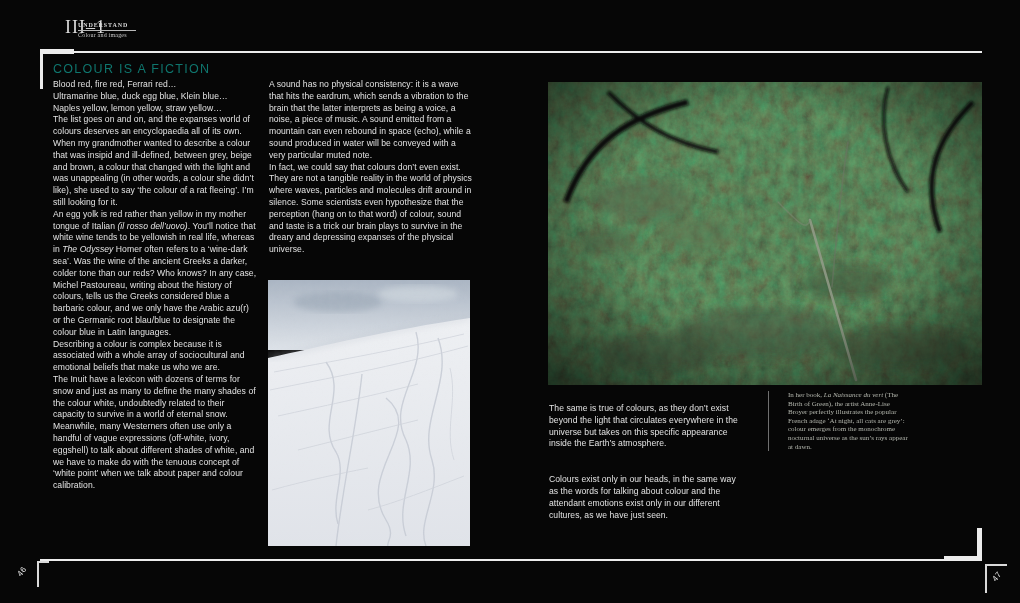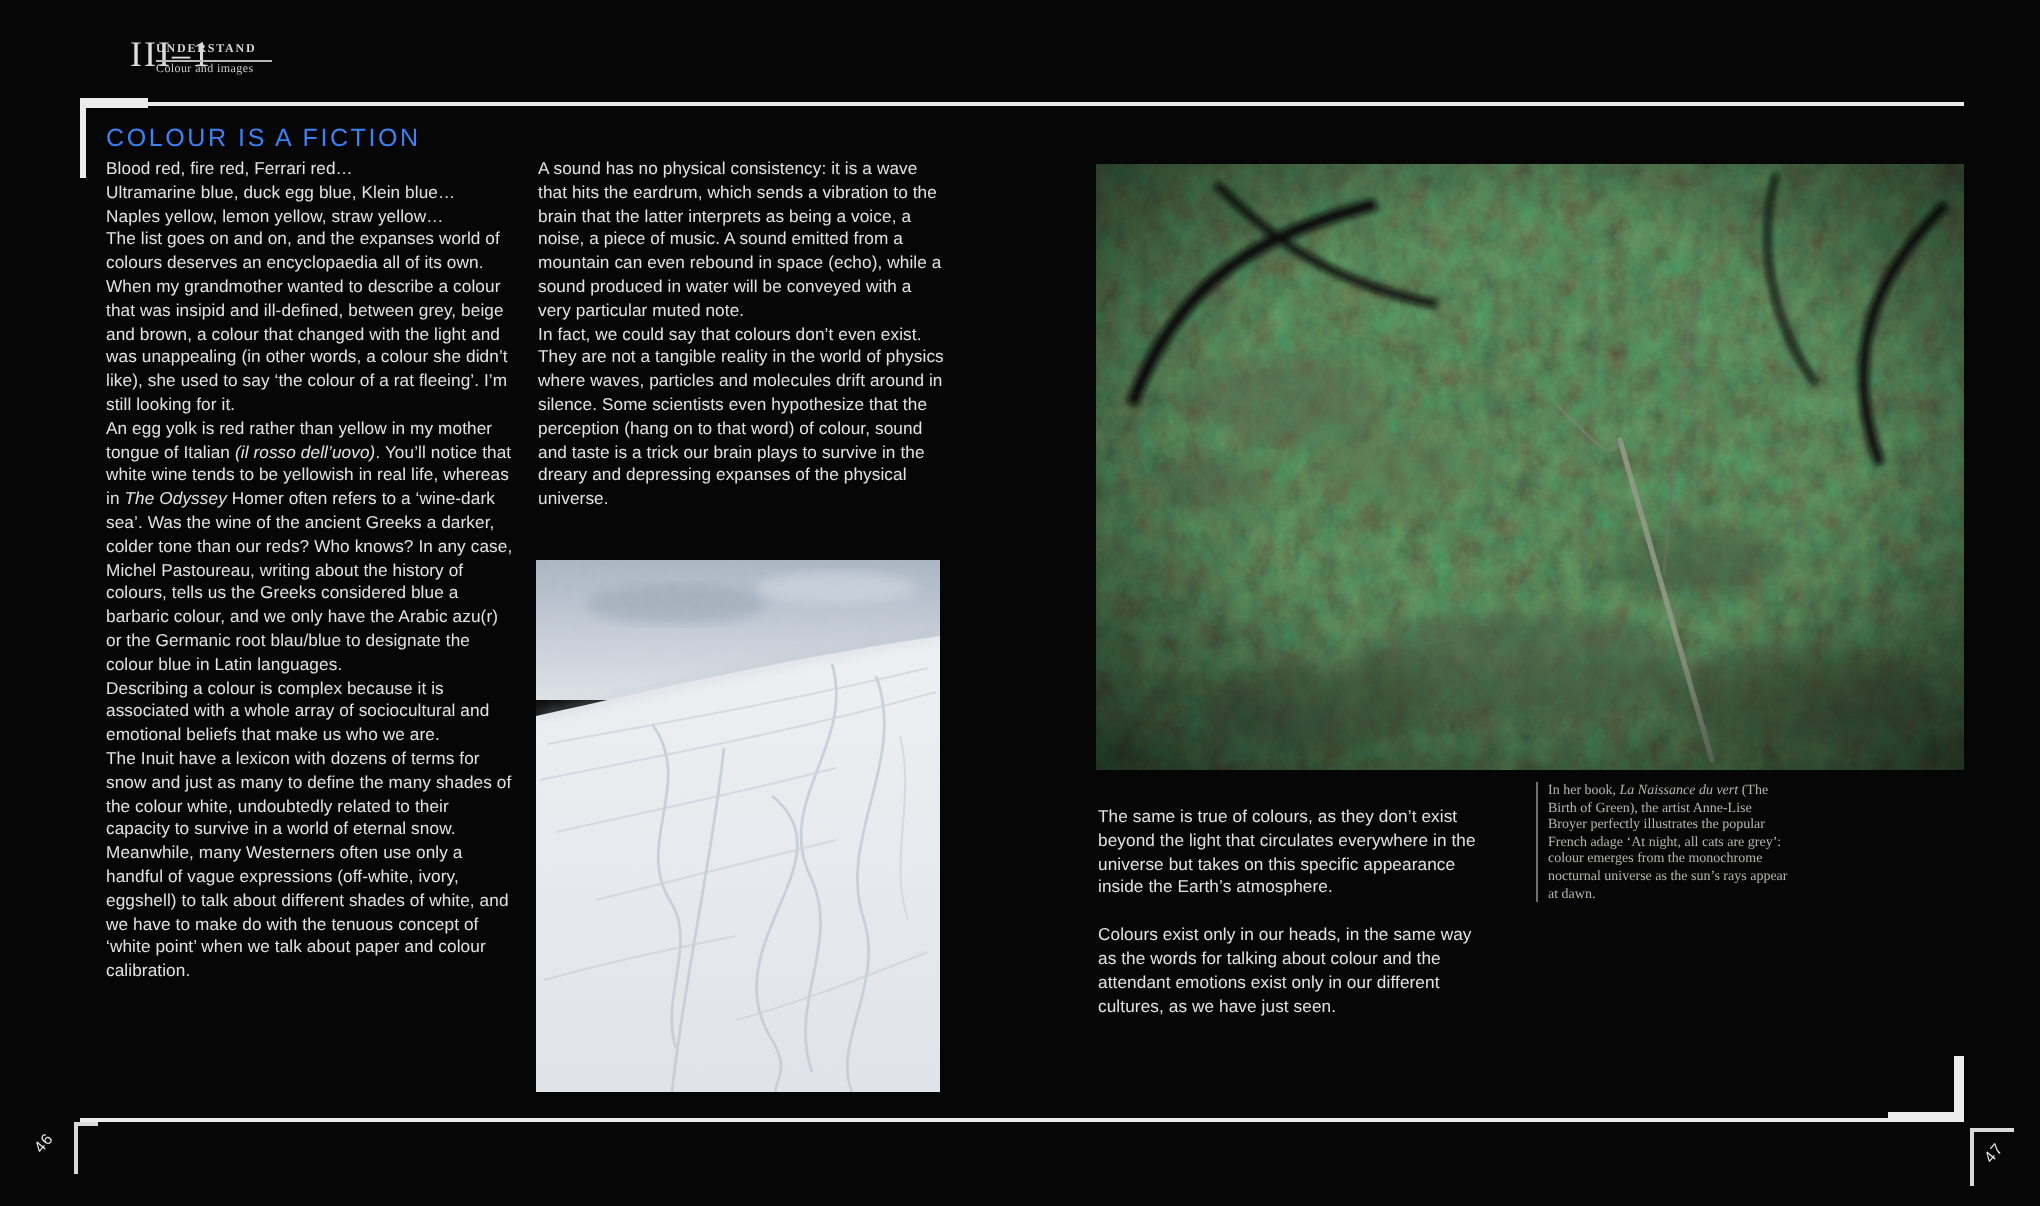--- a/index.html
+++ b/index.html
@@ -34,36 +34,36 @@
   #br-bracket{position:absolute;left:985px;top:564px;width:20px;height:27px;border-left:2px solid #d9d9d9;border-top:2px solid #d9d9d9;}
   .folio{
     position:absolute;font-size:8px;color:#e6e6e6;letter-spacing:.5px;
     transform:rotate(-50deg);transform-origin:center;
   }
   #folio-left{left:17px;top:567px;}
   #folio-right{left:992px;top:572px;}
   
   .article-title{
     position:absolute;left:53px;top:62px;font-size:12.5px;letter-spacing:1.3px;
-    color:#3b82f6;white-space:nowrap;
+    color:#0f766e;white-space:nowrap;
   }
   .col{color:#e3e3e3;font-size:8.6px;line-height:11.8px;letter-spacing:0.05px;}
   .col p{margin:0;}
   #left-col{position:absolute;left:53px;top:79px;width:205px;max-height:472px;overflow:hidden;}
   #mid-col{position:absolute;left:269px;top:79px;width:205px;}
   #right-col{position:absolute;left:549px;top:403px;width:196px;}
-  #right-col p + p{margin-top:12px;}
+  #right-col p + p{margin-top:24px;}
   .ital{font-style:italic;margin-top:29px;}
   
   #snow-photo{position:absolute;left:268px;top:280px;width:202px;height:266px;}
   #forest-photo{position:absolute;left:548px;top:82px;width:434px;height:303px;}
   
   #caption{
     position:absolute;left:768px;top:391px;width:120px;
-    border-left:1px solid #6f6f6f;padding-left:5px;
+    border-left:1px solid #6f6f6f;padding-left:19px;
     font-family:"Liberation Serif",serif;font-size:7px;line-height:8.6px;
     color:#b4b7ae;
   }
 </style>
 </head>
 <body>
 
 <div id="spread">
 
   <div class="chapter-num">III–1</div>

